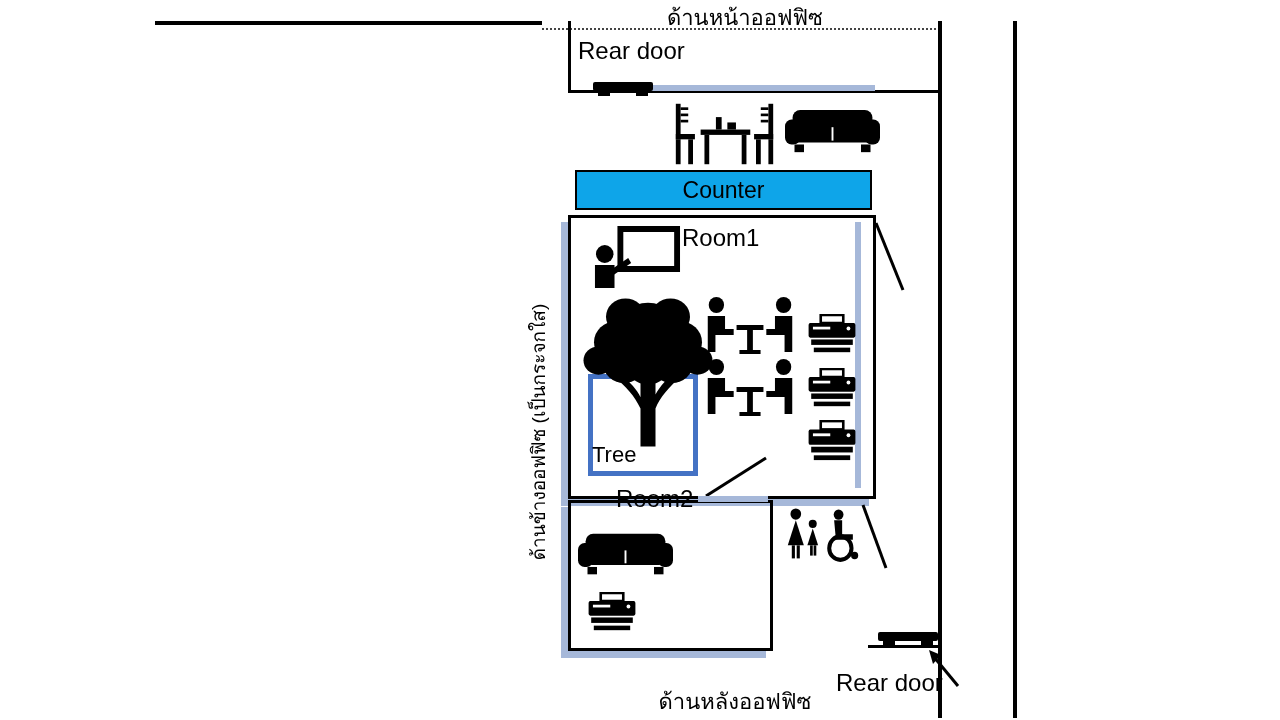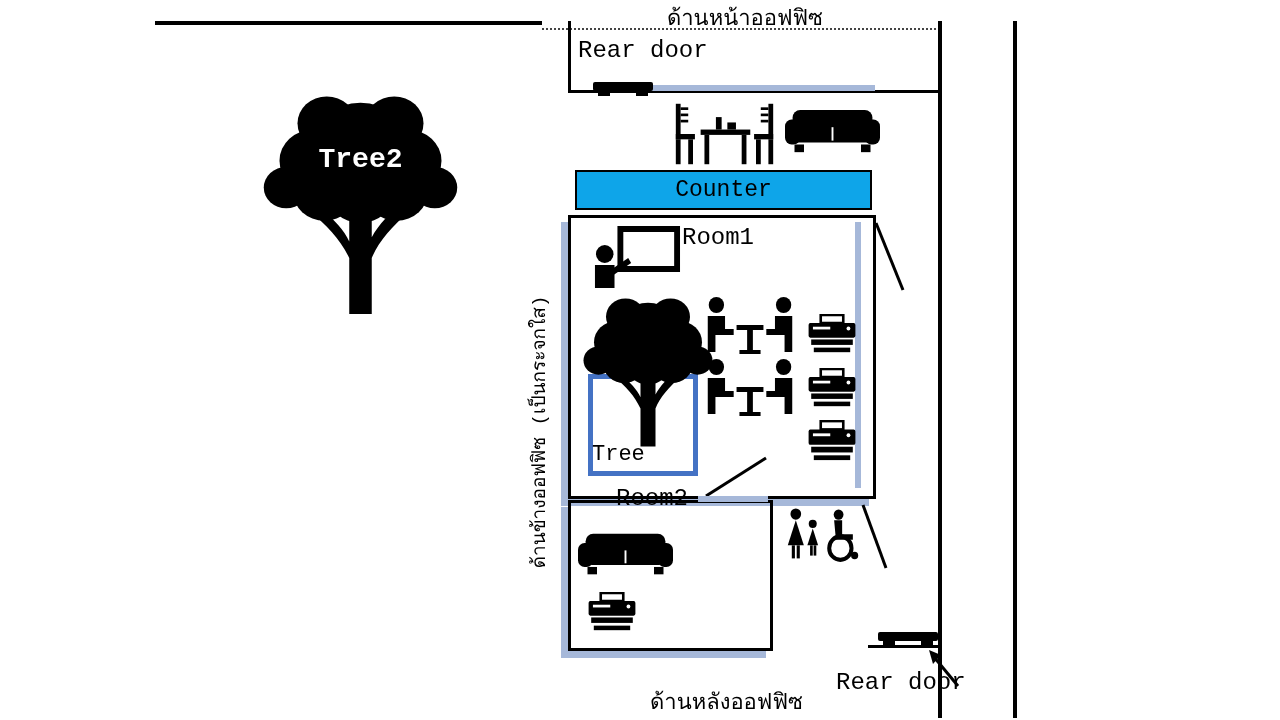--- a/index.html
+++ b/index.html
@@ -1,17 +1,17 @@
 <!DOCTYPE html>
 <html><head>
 <meta charset="utf-8">
 <style>
   html,body{margin:0;padding:0;background:#fff;}
   .stage{position:relative;width:1280px;height:720px;background:#ffffff;
-         font-family:Liberation Mono, monospace;overflow:hidden;color:#000;}
+         font-family:Liberation Sans, sans-serif;overflow:hidden;color:#000;}
   .wall{position:absolute;background:#000;}
   .dotted{position:absolute;border-top:2px dotted #444;height:0;}
   .glass{position:absolute;background:#a6b8d9;}
   .room{position:absolute;border:3px solid #000;box-shadow:-7px 7px 0 0 #a6b8d9;}
   .label{position:absolute;white-space:nowrap;font-size:24px;}
   .label.small{font-size:22px;}
   .counter-box{position:absolute;border:2px solid #000;display:flex;align-items:center;justify-content:center;font-size:23px;background:#0ea5e9;}
   .icon{position:absolute;}
   .tree-group{position:absolute;}
   .tree-group svg{position:absolute;left:0;top:0;width:100%;height:100%;}
@@ -205,23 +205,17 @@
 
   <svg class="icon" style="left:877px;top:629px;width:62px;height:18px" viewBox="0 0 62 18" preserveAspectRatio="none">
       <use href="#sym-door"></use>
     </svg>
   <div class="label" style="left:836px;top:669px">Rear door</div>
   <svg class="icon" style="left:922px;top:648px;width:42px;height:42px" viewBox="0 0 42 42">
     <line x1="36" y1="38" x2="12" y2="9" stroke="#000" stroke-width="3"></line>
     <polygon points="7,2 19,7 11,16" fill="#000"></polygon>
   </svg>
 
-  <div class="label small" style="left:650px;top:684px;width:170px;">ด้านหลังออฟฟิซ</div>
+  <div class="label small" style="left:650px;top:684px;width:170px;text-align:center">ด้านหลังออฟฟิซ</div>
   <div class="side-label" style="left:538px;top:432px">ด้านข้างออฟฟิซ (เป็นกระจกใส)</div>
 
-  <div class="tree-group" style="left:248px;top:84px;width:225px;height:232px">
-    <svg viewBox="0 0 100 112" preserveAspectRatio="none">
-        <use href="#sym-tree"></use>
-      </svg>
-    <div class="tree-label" style="top:60px;font-size:28px">Tree2</div>
-  </div>
 
 </div>
 
 </body></html>

